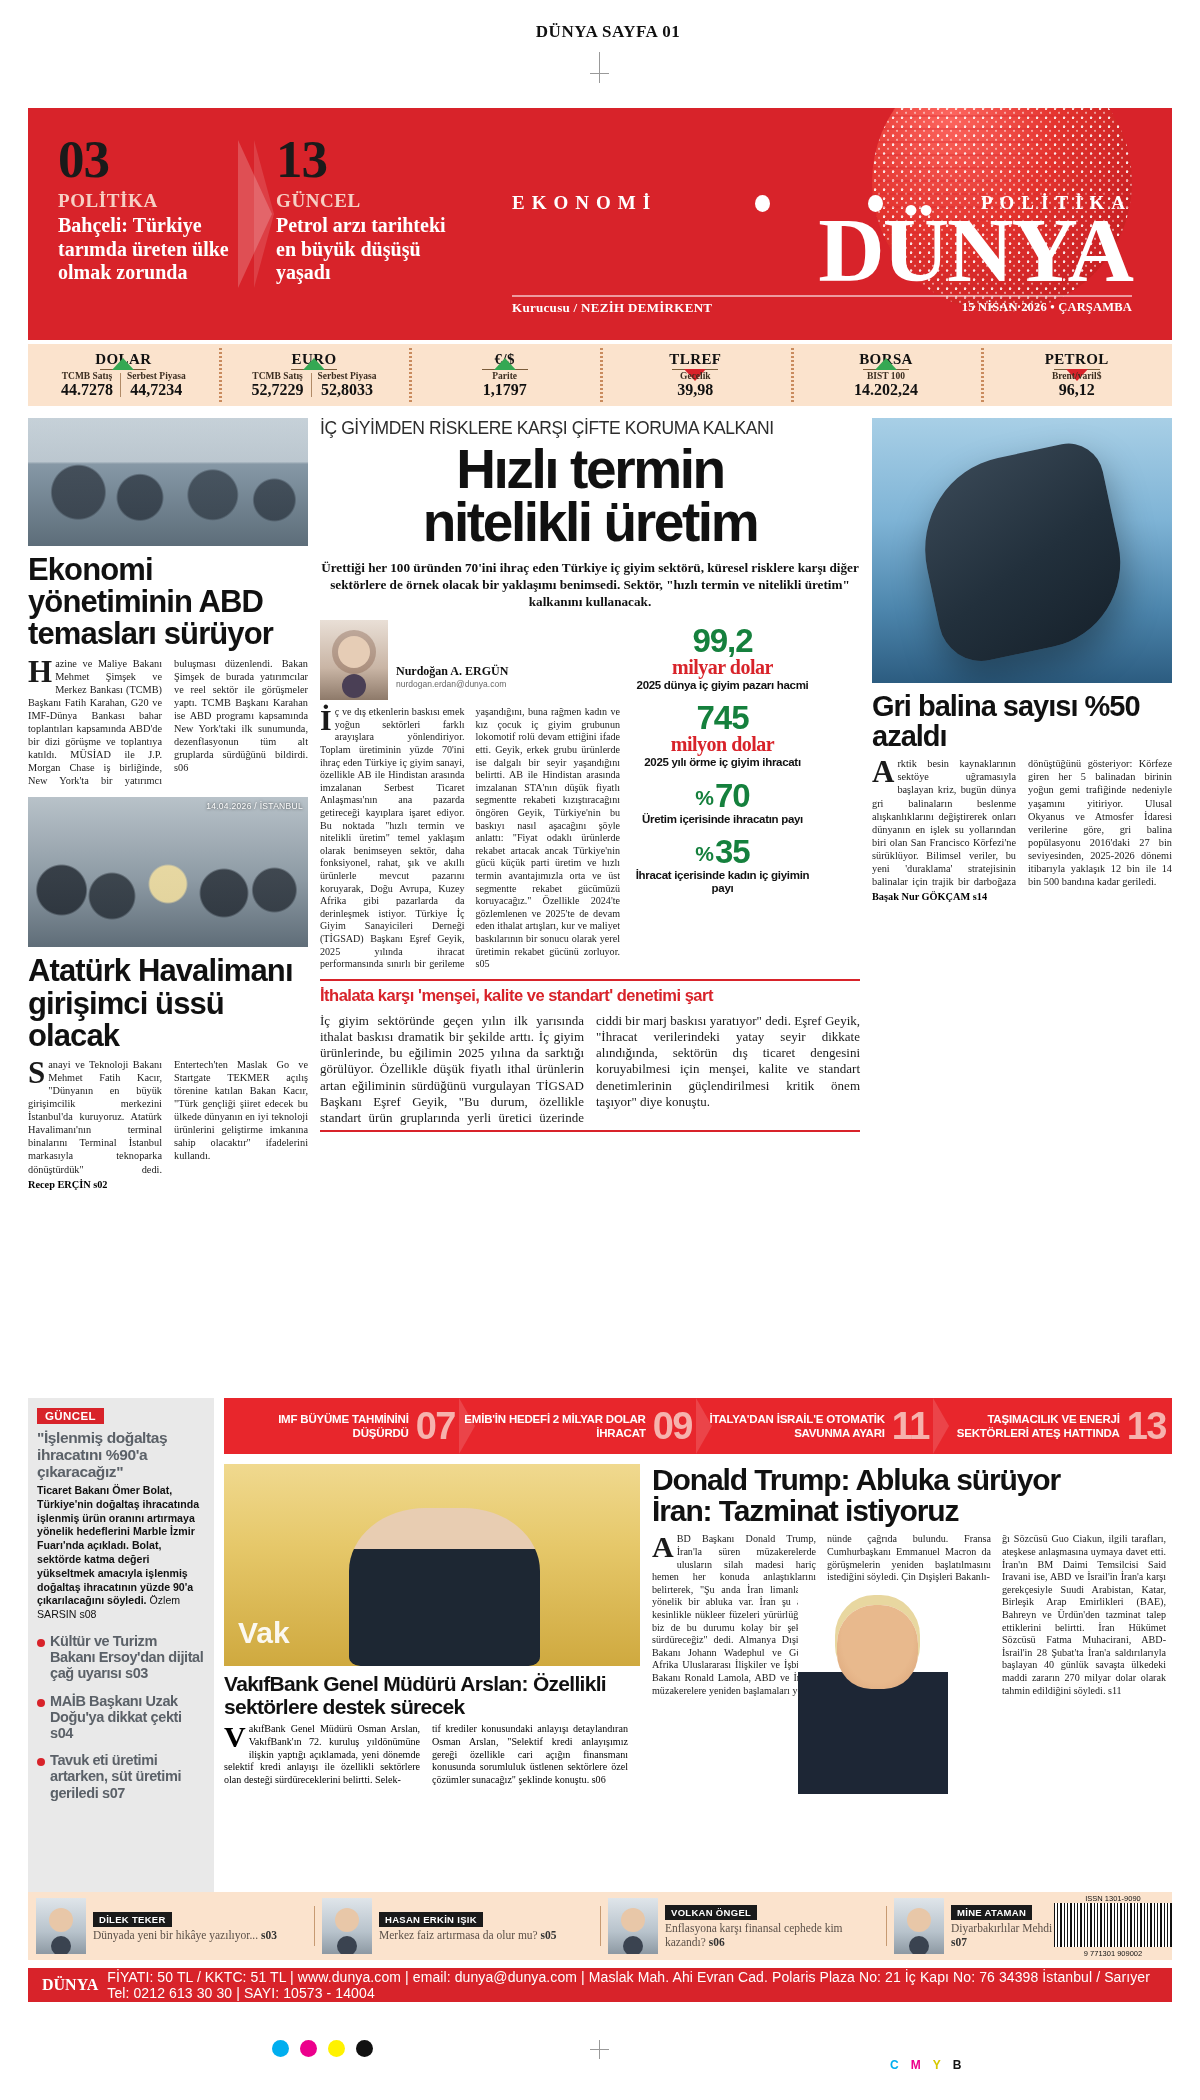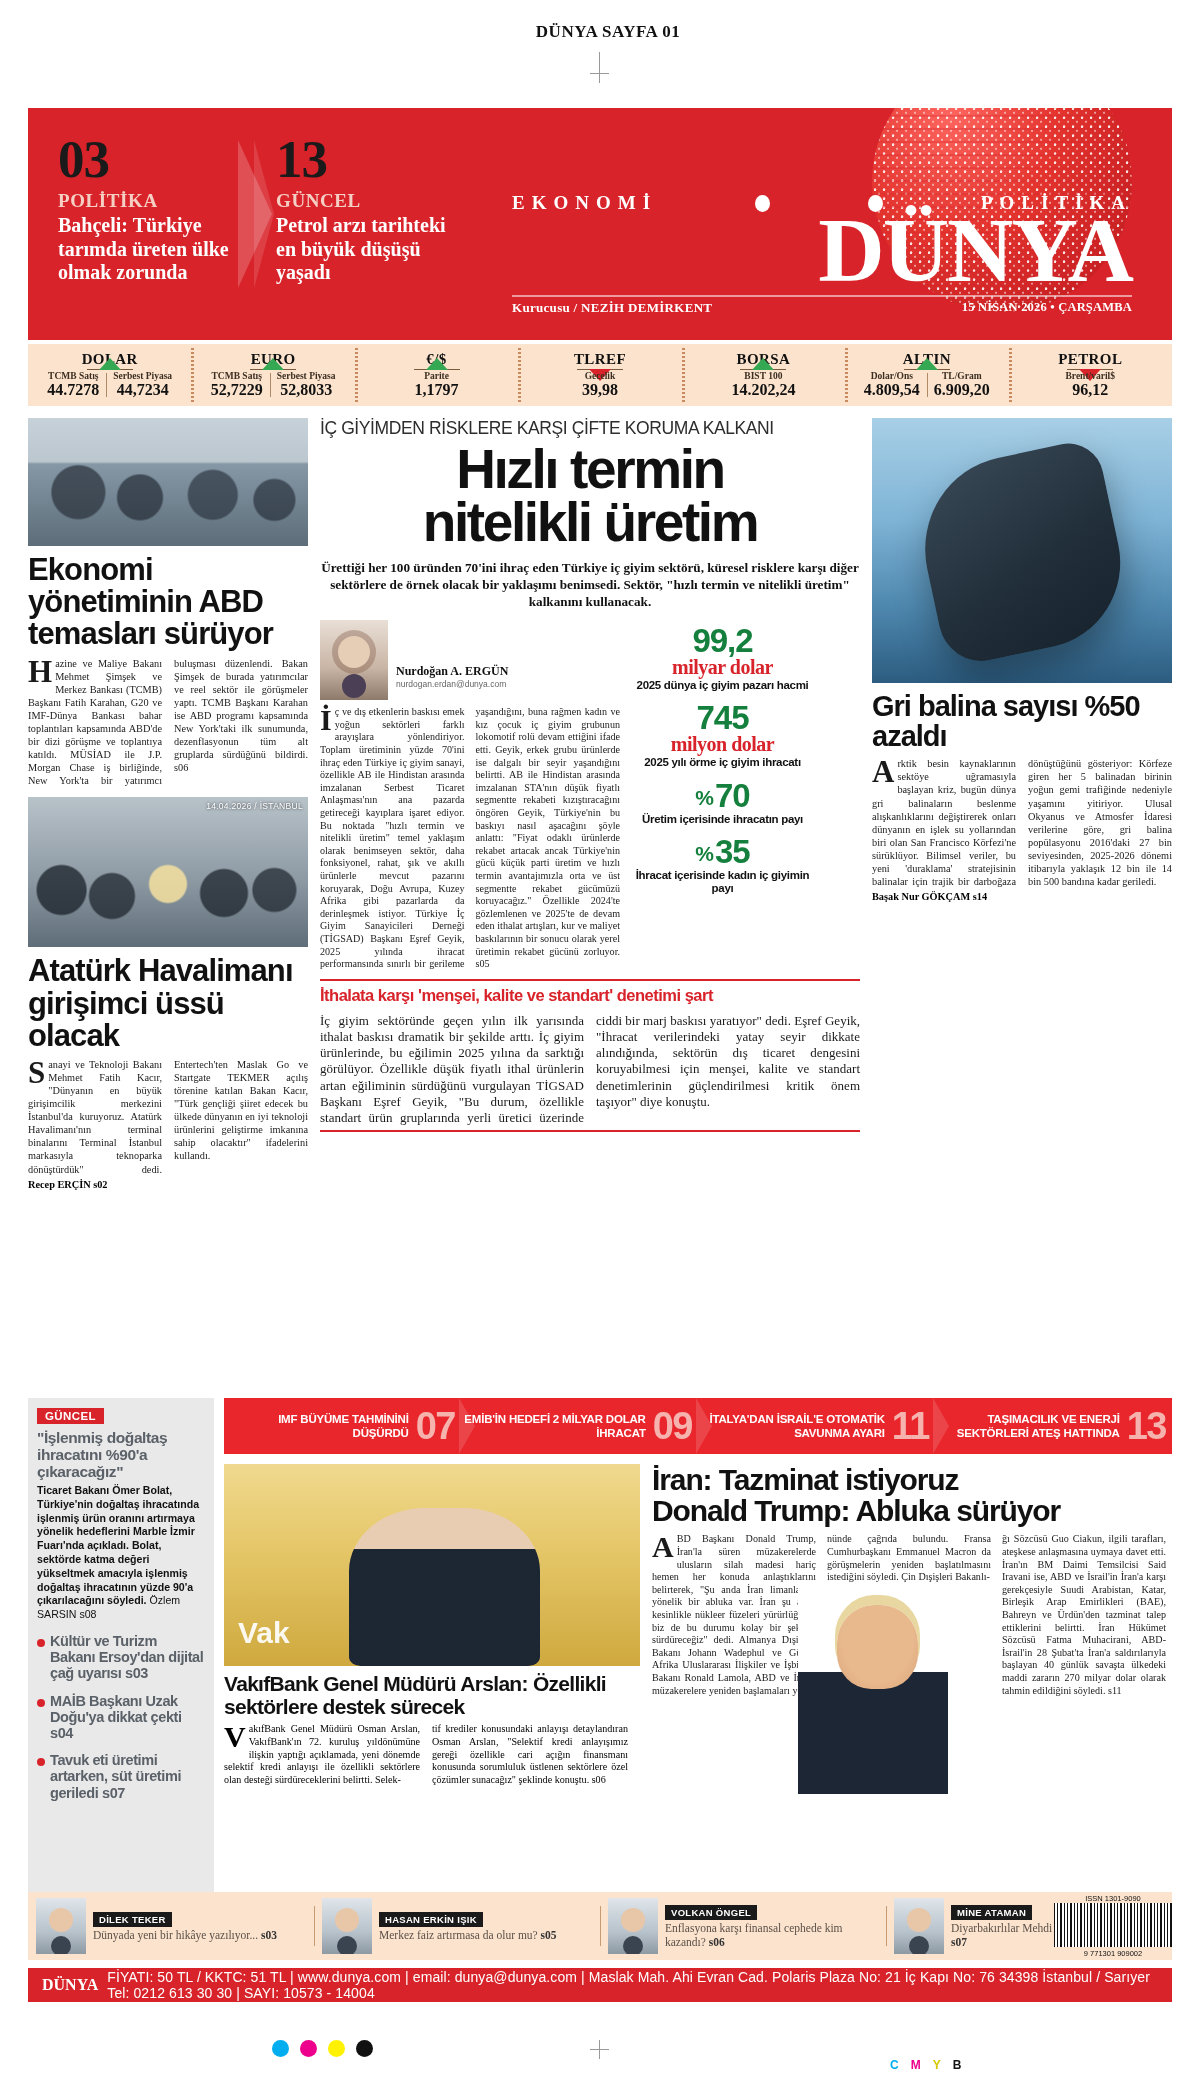--- a/index.html
+++ b/index.html
@@ -526,38 +526,20 @@
         <div class="t-name">BORSA</div>
      <div class="arrow-row">
        <span class="arr-line">
          <span class="arr-up"></span>
        </span>
      </div>
      <div class="t-cols">
           <div class="t-col">
        <div class="t-lab">BIST 100</div>
        <div class="t-val">14.202,24</div>
-     </div>
-        </div>
-      </div>
-      <div class="tick">
-        <div class="t-name">ALTIN</div>
-     <div class="arrow-row">
-       <span class="arr-line">
-         <span class="arr-up"></span>
-       </span>
-     </div>
-     <div class="t-cols">
-          <div class="t-col">
-       <div class="t-lab">Dolar/Ons</div>
-       <div class="t-val">4.809,54</div>
-     </div>
-          <div class="t-col">
-       <div class="t-lab">TL/Gram</div>
-       <div class="t-val">6.909,20</div>
      </div>
         </div>
       </div>
       <div class="tick">
         <div class="t-name">PETROL</div>
      <div class="arrow-row">
        <span class="arr-line">
          <span class="arr-dn"></span>
        </span>
      </div>
@@ -702,22 +684,22 @@
         <span class="dropcap-v"><span style="float:left;font-size:30px;line-height:.82;font-weight:700;padding:2px 3px 0 0;">V</span>akıfBank Genel Müdürü Osman Arslan, VakıfBank'ın 72. kuruluş yıldönümüne ilişkin yaptığı açıklamada, yeni dönemde selektif kredi anlayışı ile özellikli sektörlere olan desteği sürdüreceklerini belirtti. Selek-</span>
       </div>
       <div style="width:196px;font-family:'Liberation Serif',serif;font-size:10.1px;line-height:1.25;text-align:justify;">
         <span>tif krediler konusundaki anlayışı detaylandıran Osman Arslan, "Selektif kredi anlayışımız gereği özellikle cari açığın finansmanı konusunda sorumluluk üstlenen sektörlere özel çözümler sunacağız" şeklinde konuştu. s06</span>
       </div>
     </div>
   </div>
 
   <div class="trump">
     <div class="trump-hl">
+      <div>Donald Trump: Abluka sürüyor</div>
       <div>İran: Tazminat istiyoruz</div>
-      <div>Donald Trump: Abluka sürüyor</div>
     </div>
     <div class="trump-cols">
       <div class="trump-col">
         <p class="dropcap">ABD Başkanı Donald Trump, İran'la süren müzakerelerde ulusların silah madesi hariç hemen her konuda anlaştıklarını belirterek, "Şu anda İran limanlarına yönelik bir abluka var. İran şu anda kesinlikle nükleer füzeleri yürürlüğe ve biz de bu durumu kolay bir şekilde sürdüreceğiz" dedi. Almanya Dışişleri Bakanı Johann Wadephul ve Güney Afrika Uluslararası İlişkiler ve İşbirliği Bakanı Ronald Lamola, ABD ve İran'a müzakerelere yeniden başlamaları yö-</p>
       </div>
       <div class="trump-col">
         <p>nünde çağrıda bulundu. Fransa Cumhurbaşkanı Emmanuel Macron da görüşmelerin yeniden başlatılmasını istediğini söyledi. Çin Dışişleri Bakanlı-</p>
       </div>
       <div class="trump-col">
         <p>ğı Sözcüsü Guo Ciakun, ilgili tarafları, ateşkese anlaşmasına uymaya davet etti. İran'ın BM Daimi Temsilcisi Said Iravani ise, ABD ve İsrail'in İran'a karşı gerekçesiyle Suudi Arabistan, Katar, Birleşik Arap Emirlikleri (BAE), Bahreyn ve Ürdün'den tazminat talep ettiklerini belirtti. İran Hükümet Sözcüsü Fatma Muhacirani, ABD-İsrail'in 28 Şubat'ta İran'a saldırılarıyla başlayan 40 günlük savaşta ülkedeki maddi zararın 270 milyar dolar olarak tahmin edildiğini söyledi. s11</p>

